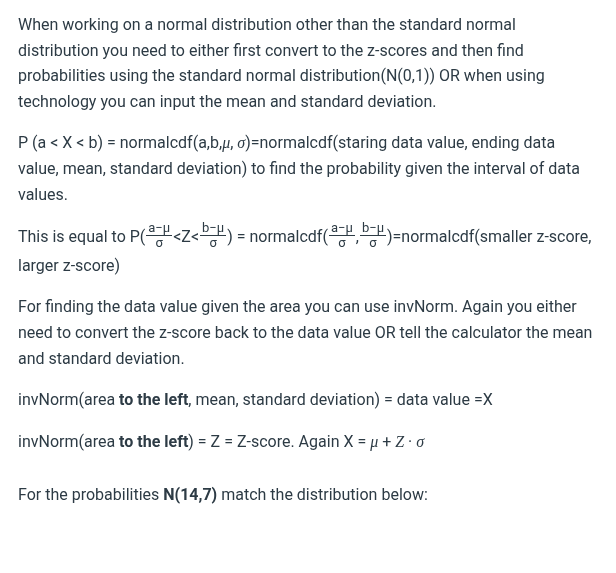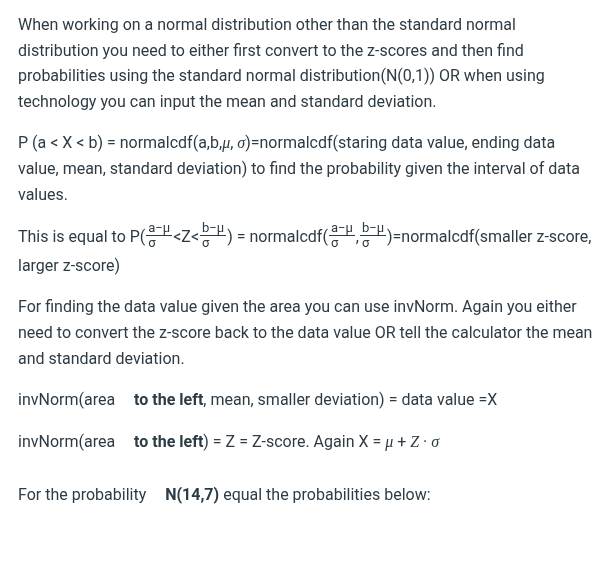--- a/index.html
+++ b/index.html
@@ -20,21 +20,21 @@
       margin-bottom: 16px;
     }
     .section-gap {
     }
     .small-gap {
       margin-top: 28px;
     }
     .frac {
       display: inline-block;
       vertical-align: middle;
-      text-align: left;
+      text-align: center;
       font-size: 13px;
       line-height: 1.1;
       position: relative;
       top: -2px;
       margin: 0 1px;
     }
     .frac .num {
       display: block;
       border-bottom: 1px solid #2d3b45;
       padding: 0 2px;
@@ -42,41 +42,40 @@
     .frac .den {
       display: block;
       padding: 0 2px;
     }
     .math-ital {
       font-style: italic;
       font-family: "Times New Roman", serif;
     }
     .bold {
       font-weight: 700;
-      margin-left: 15px;
     }
   </style>
 </head>
 <body>
 
 <p>When working on a normal distribution other than the standard normal distribution you need to either first convert to the z-scores and then find probabilities using the standard normal distribution(N(0,1)) OR when using technology you can input the mean and standard deviation.</p>
 
 <p>
   <span>P (a &lt; X &lt; b) = normalcdf(a,b,</span><span class="math-ital">μ</span><span>, </span><span class="math-ital">σ</span><span>)=normalcdf(staring data value, ending data value, mean, standard deviation) to find the probability given the interval of data values.</span>
 </p>
 
 <p>
   <span>This is equal to P(</span><span class="frac"><span class="num">a−μ</span><span class="den">σ</span></span><span>&lt;Z&lt;</span><span class="frac"><span class="num">b−μ</span><span class="den">σ</span></span><span>) = normalcdf(</span><span class="frac"><span class="num">a−μ</span><span class="den">σ</span></span><span>,</span><span class="frac"><span class="num">b−μ</span><span class="den">σ</span></span><span>)=normalcdf(smaller z-score, larger z-score)</span>
 </p>
 
 <p class="section-gap">For finding the data value given the area you can use invNorm. Again you either need to convert the z-score back to the data value OR tell the calculator the mean and standard deviation.</p>
 
 <p>
-  <span>invNorm(area </span><span class="bold">to the left</span><span>, mean, smaller deviation) = data value =X</span>
+  <span>invNorm(area </span><span class="bold">to the left</span><span>, mean, standard deviation) = data value =X</span>
 </p>
 
 <p>
   <span>invNorm(area </span><span class="bold">to the left</span><span>) = Z = Z-score. Again X = </span><span class="math-ital">μ</span><span> + </span><span class="math-ital">Z</span><span> · </span><span class="math-ital">σ</span>
 </p>
 
 <p class="small-gap">
-  <span>For the probability </span><span class="bold">N(14,7)</span><span> equal the probabilities below:</span>
+  <span>For the probabilities </span><span class="bold">N(14,7)</span><span> match the distribution below:</span>
 </p>
 
 </body></html>

